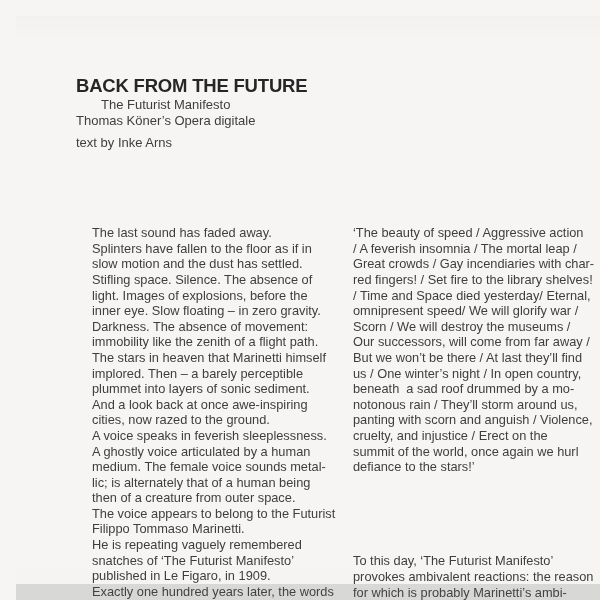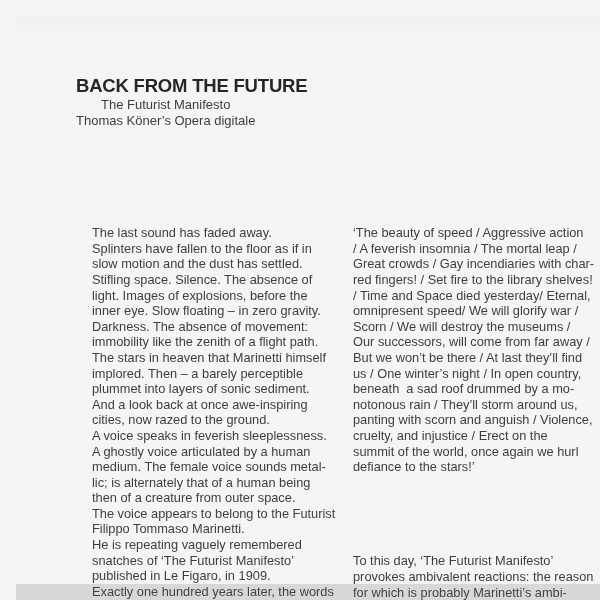--- a/index.html
+++ b/index.html
@@ -63,20 +63,21 @@
 </head>
 <body>
 
 <div class="page">
 
   <h1 class="title">BACK FROM THE FUTURE</h1>
 
   <div class="subtitle">The Futurist Manifesto
 Thomas Köner’s Opera digitale</div>
 
+  <div class="byline">text by Inke Arns</div>
 
   <div class="col col-left">
     <div>The last sound has faded away.
 Splinters have fallen to the floor as if in
 slow motion and the dust has settled.
 Stifling space. Silence. The absence of
 light. Images of explosions, before the
 inner eye. Slow floating – in zero gravity.
 Darkness. The absence of movement:
 immobility like the zenith of a flight path.

